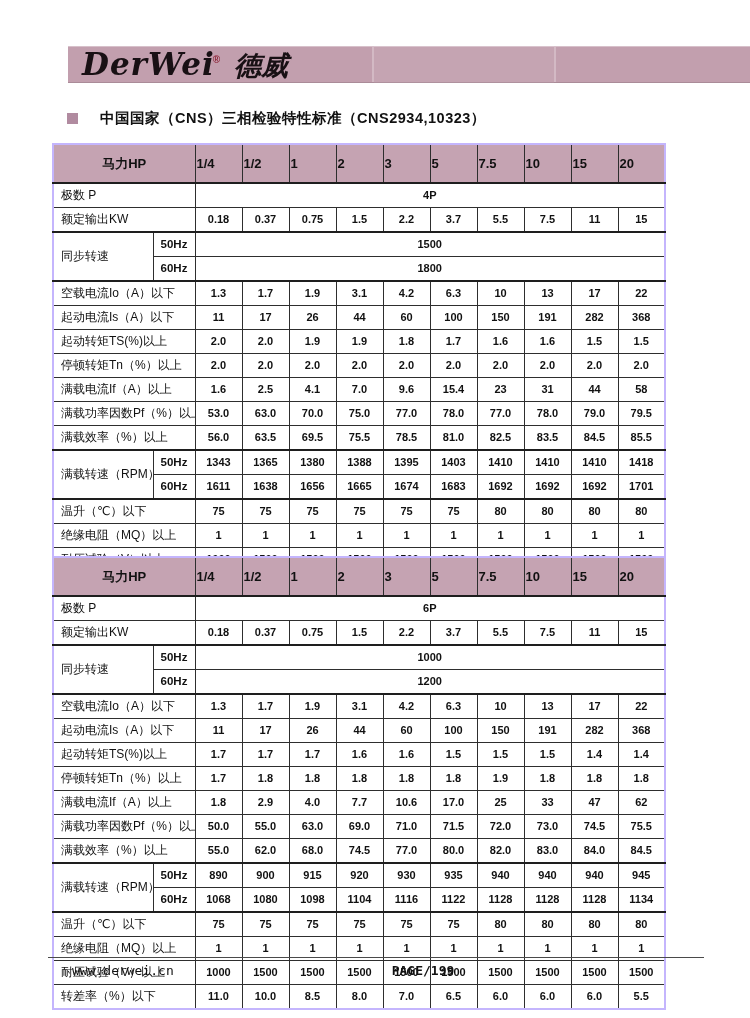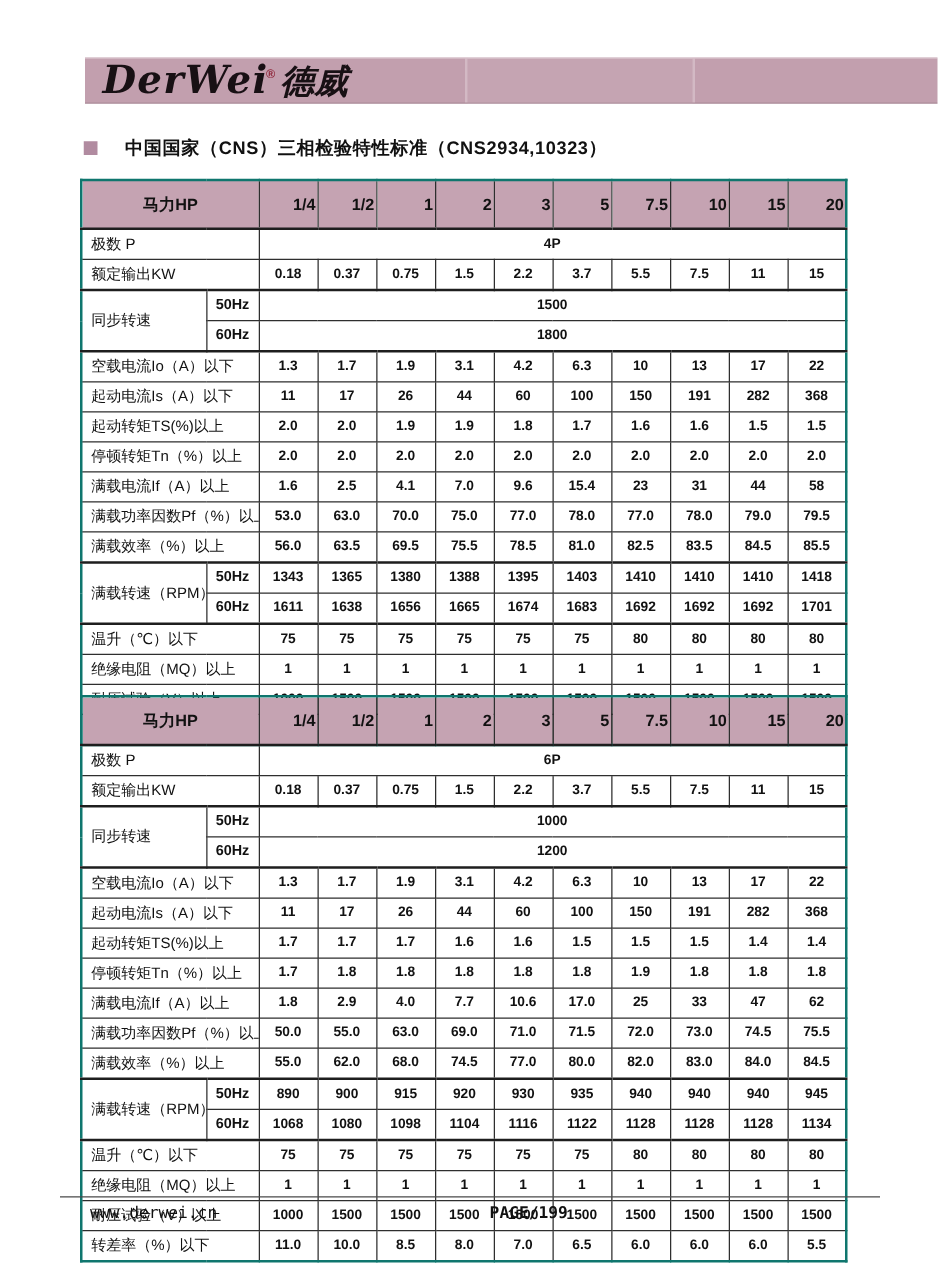--- a/index.html
+++ b/index.html
@@ -17,38 +17,38 @@
   }
   .banner .seg-line { position:absolute; top:1px; bottom:1px; width:2px; background:rgba(255,255,255,.28); }
   .banner .seg-a { left:304px; } .banner .seg-b { left:486px; }
   .banner .seg-mid { position:absolute; left:306px; top:0; width:180px; height:100%; background:rgba(255,255,255,.06); }
   .logo { position:relative; display:flex; align-items:baseline; padding-left:14px; z-index:2; }
   .logo-script {
     font-family:"DejaVu Serif",serif; font-style:italic; font-weight:bold;
     font-size:31px; line-height:37px; color:#181014; letter-spacing:1px;
   }
   .logo-reg { color:var(--registered,#8e2438); font-size:10px; position:relative; top:-12px; left:-2px; font-weight:bold; }
-  .logo-cjk { font-size:27px; font-weight:bold; font-style:italic; margin-left:2px; color:#181014;
+  .logo-cjk { font-size:27px; font-weight:bold; font-style:italic; margin-left:12px; color:#181014;
               font-family:"DejaVu Serif",serif; }
   
   .heading { position:absolute; left:67px; top:109px; display:flex; align-items:center; }
   .bullet { width:11px; height:11px; background:var(--bullet,#b18ba0); margin-right:8px; flex:0 0 auto; }
   .heading-text { font-size:14.5px; font-weight:700; letter-spacing:.5px;margin-left:14px; }
   
   table.spec {
-    position:absolute; left:64px; width:612px;
+    position:absolute; left:52px; width:612px;
     border-collapse:collapse; table-layout:fixed;
-    border:2px solid #0f766e;
+    border:2px solid #c4b5fd;
   }
   #table-4p { top:143px; }
   #table-6p { top:556px; }
   table.spec th, table.spec td { border:1px solid #2e2e2e; overflow:hidden; white-space:nowrap; }
   table.spec thead th {
     height:35px; background:var(--tableHeader,#c5a3b2);
-    font-size:13px; font-weight:700; text-align:right;
+    font-size:13px; font-weight:700; text-align:left;
     border-bottom:2px solid #1e1e1e;
   }
   table.spec thead th.hp-label { text-align:center; }
   td.cell { height:21px; line-height:21px; }
   td.label { text-align:left; padding-left:7px; font-size:12px; font-weight:400;margin-top:27px; }
   td.sub   { text-align:center; font-size:11.5px; font-weight:700; }
   td.val   { text-align:center; font-size:11px; font-weight:700; }
   td.span-val { text-align:center; font-size:11px; font-weight:700; }
   tr.sep > td { border-top:2px solid #1e1e1e; }
   

